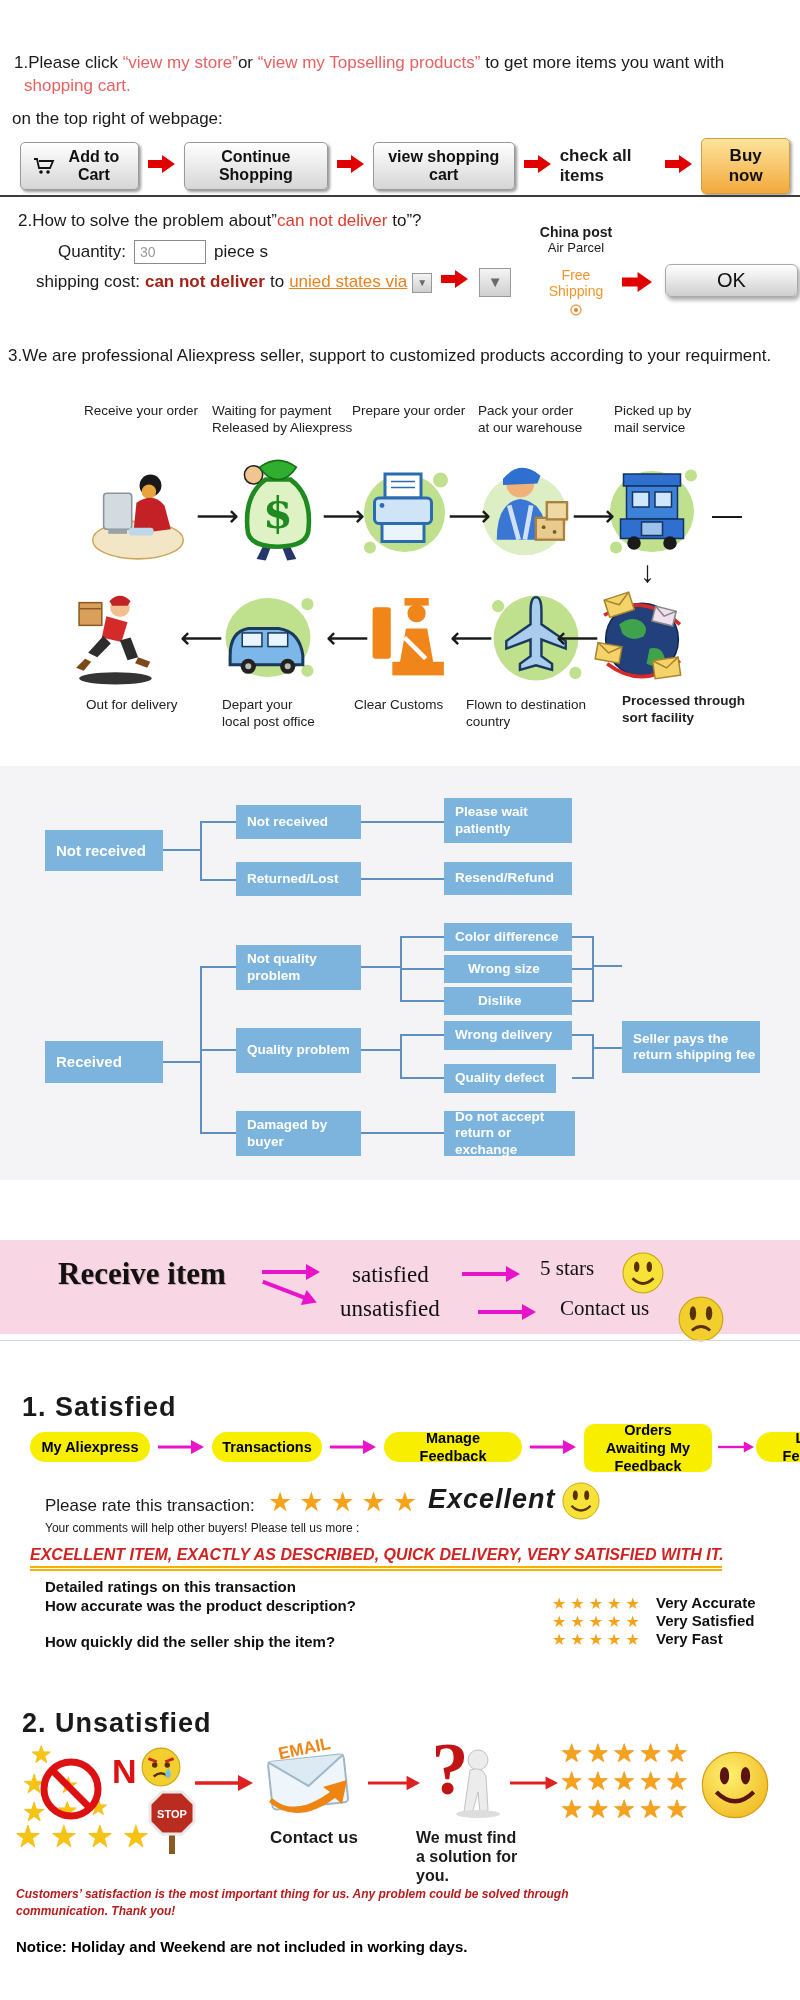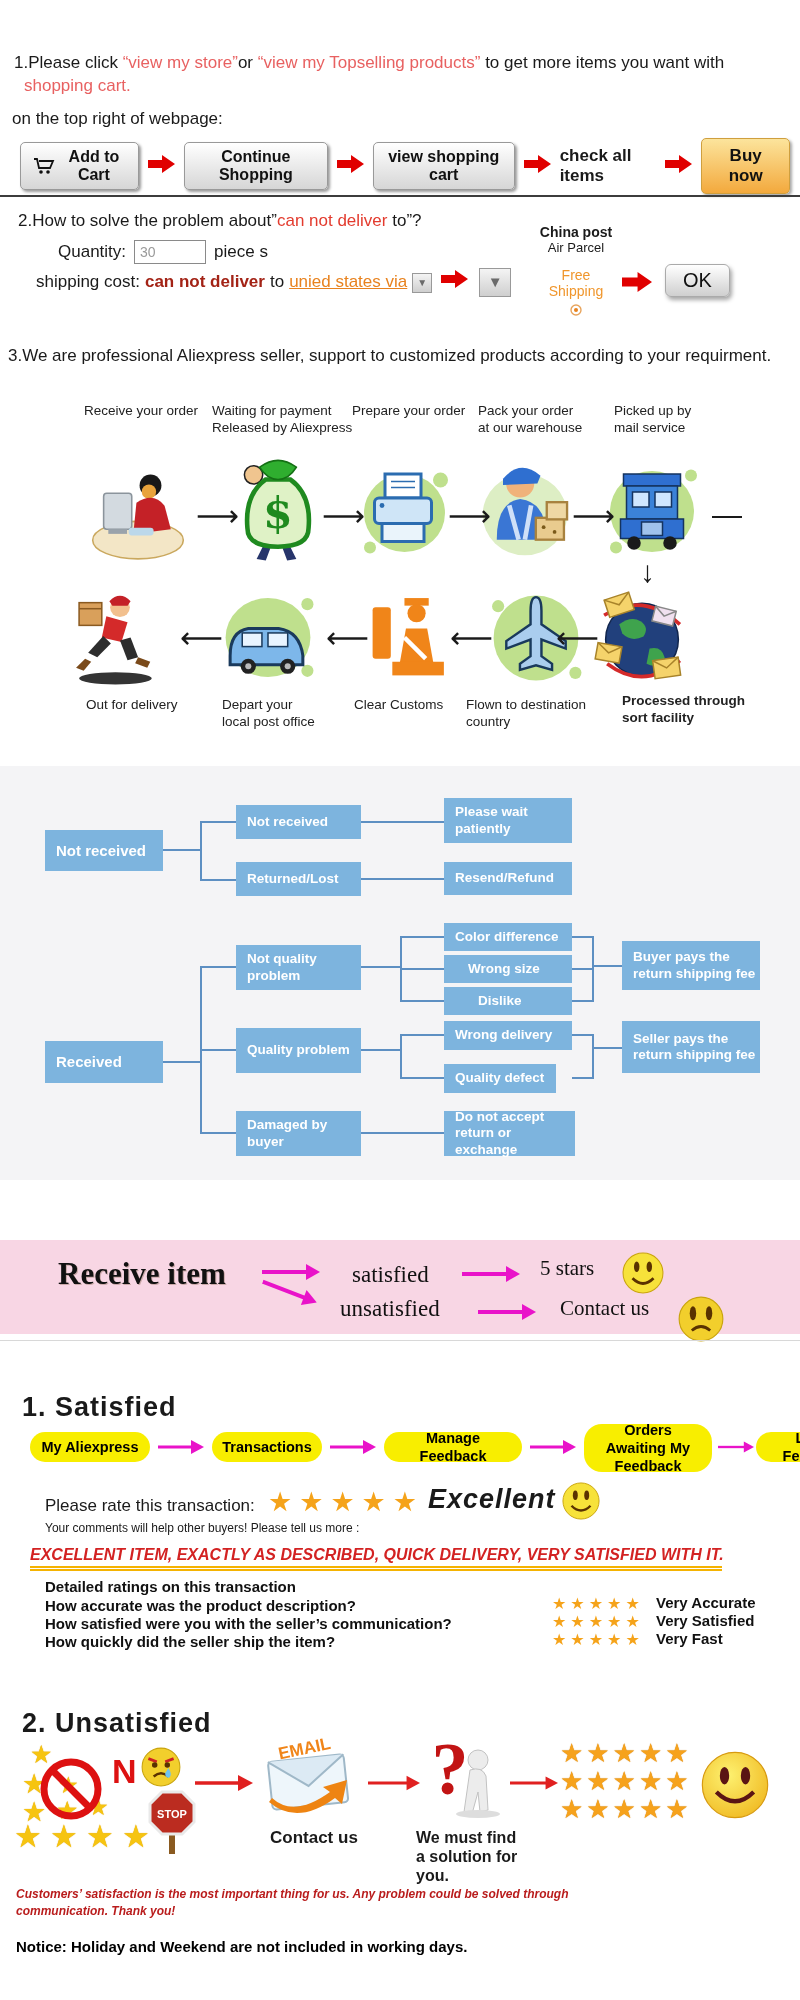--- a/index.html
+++ b/index.html
@@ -13,21 +13,21 @@
   
   .btn-gray{display:inline-flex;align-items:center;gap:7px;
     background:linear-gradient(#ffffff,#d6d6d6);border:1px solid #999;
     border-radius:5px;box-shadow:2px 2px 3px rgba(0,0,0,.4);
     font-weight:bold;font-size:16px;padding:5px 12px;color:#111;cursor:pointer;}
   .btn-buy{background:linear-gradient(#fce49c,#f3a93d);border:1px solid #cf9f3e;
     border-radius:5px;box-shadow:2px 2px 3px rgba(0,0,0,.35);
     font-weight:bold;font-size:17px;padding:7px 15px;color:#111;cursor:pointer;}
   .btn-ok{background:linear-gradient(#ffffff,#cfcfcf);border:1px solid #aaa;
     border-radius:6px;box-shadow:2px 3px 4px rgba(0,0,0,.35);
-    font-size:20px;padding:4px 17px;color:#111;cursor:pointer;}
+    font-size:20px;padding:4px 51px;color:#111;cursor:pointer;}
   .ddl{display:inline-flex;align-items:center;justify-content:center;
     background:linear-gradient(#f4f4f4,#cfcfcf);border:1px solid #999;color:#6b6b6b;cursor:pointer;}
   .divider{position:absolute;left:0;width:800px;background:#3c3c3c;height:2px;}
   
   .flow-label{font-size:13.5px;color:#222;line-height:1.25;text-align:left;}
   .blk-arrow{color:#1a1a1a;font-size:30px;font-weight:normal;}
   
   .fc-wrap{position:absolute;left:0;top:766px;width:800px;height:414px;background:#f4f4f6;}
   .fc-box{position:absolute;background:#7db4de;color:#fff;font-weight:bold;
     font-size:13.5px;line-height:1.2;display:flex;align-items:center;
@@ -338,21 +338,20 @@
     <div class="fc-box" style="left:444px;top:96px;width:128px;height:33px;">Resend/Refund</div>
     <div class="fc-box" style="left:45px;top:275px;width:118px;height:42px;font-size:15px;">Received</div>
     <div class="fc-box" style="left:236px;top:179px;width:125px;height:45px;">Not quality problem</div>
     <div class="fc-box" style="left:236px;top:262px;width:125px;height:45px;">Quality problem</div>
     <div class="fc-box" style="left:236px;top:345px;width:125px;height:45px;">Damaged by buyer</div>
     <div class="fc-box" style="left:444px;top:157px;width:128px;height:28px;">Color difference</div>
     <div class="fc-box" style="left:444px;top:189px;width:128px;height:28px;padding-left:24px;">Wrong size</div>
     <div class="fc-box" style="left:444px;top:221px;width:128px;height:28px;padding-left:34px;">Dislike</div>
     <div class="fc-box" style="left:444px;top:255px;width:128px;height:29px;">Wrong delivery</div>
     <div class="fc-box" style="left:444px;top:298px;width:112px;height:29px;">Quality defect</div>
-    <div class="fc-box" style="left:622px;top:175px;width:138px;height:49px;">Buyer pays the return shipping fee</div>
     <div class="fc-box" style="left:622px;top:255px;width:138px;height:52px;">Seller pays the return shipping fee</div>
     <div class="fc-box" style="left:444px;top:345px;width:131px;height:45px;">Do not accept return or exchange</div>
   </div>
 
   <div class="banner">
     <div class="abs" style="left:58px;top:16px;font-size:31px;font-weight:bold;text-shadow:1px 1px 0 #caa;">Receive item</div>
     <span class="abs" style="left:262px;top:24px;"><svg width="58" height="16" viewBox="0 0 58 16">
           <line x1="0" y1="8" x2="46" y2="8" stroke="#e913c9" stroke-width="4"></line>
           <polygon points="44,0 58,8 44,16" fill="#e913c9"></polygon>
         </svg></span>
@@ -402,21 +401,21 @@
   <div class="pill" style="left:212px;top:1432px;width:110px;height:30px;">Transactions</div>
   <span class="abs" style="left:330px;top:1439px;"><svg width="46" height="16" viewBox="0 0 46 16">
         <line x1="0" y1="8" x2="34" y2="8" stroke="#e913c9" stroke-width="3"></line>
         <polygon points="33,1 46,8 33,15" fill="#e913c9"></polygon>
       </svg></span>
   <div class="pill" style="left:384px;top:1432px;width:138px;height:30px;">Manage Feedback</div>
   <span class="abs" style="left:530px;top:1439px;"><svg width="46" height="16" viewBox="0 0 46 16">
         <line x1="0" y1="8" x2="34" y2="8" stroke="#e913c9" stroke-width="3"></line>
         <polygon points="33,1 46,8 33,15" fill="#e913c9"></polygon>
       </svg></span>
-  <div class="pill" style="left:584px;top:1424px;width:128px;height:48px;border-radius:18px;">Orders Awaiting My Feedback</div>
+  <div class="pill" style="left:584px;top:1424px;width:128px;height:48px;border-radius:10px;">Orders Awaiting My Feedback</div>
   <span class="abs" style="left:718px;top:1439px;"><svg width="36" height="16" viewBox="0 0 46 16">
         <line x1="0" y1="8" x2="34" y2="8" stroke="#e913c9" stroke-width="3"></line>
         <polygon points="33,1 46,8 33,15" fill="#e913c9"></polygon>
       </svg></span>
   <div class="pill" style="left:756px;top:1432px;width:120px;height:30px;">Leave Feedback</div>
 
   <div class="abs" style="left:45px;top:1496px;font-size:17px;">Please rate this transaction:</div>
   <div class="abs stars-big" style="left:268px;top:1486px;">★★★★★</div>
   <div class="abs" style="left:428px;top:1484px;font-size:27px;font-weight:bold;font-style:italic;letter-spacing:1px;">Excellent</div>
   <span class="abs" style="left:562px;top:1482px;">
@@ -427,21 +426,20 @@
         <path d="M10 25 q10 10 20 0" fill="none" stroke="#5a3200" stroke-width="2.6"></path>
       </svg>
   </span>
   <div class="abs" style="left:45px;top:1521px;font-size:12px;">Your comments will help other buyers! Please tell us more :</div>
 
   <div class="abs quote" style="left:30px;top:1546px;">EXCELLENT ITEM, EXACTLY AS DESCRIBED, QUICK DELIVERY, VERY SATISFIED WITH IT.</div>
   <div class="abs" style="left:30px;top:1566px;width:692px;height:0;border-bottom:5px double #f5b301;"></div>
 
   <div class="abs qline" style="left:45px;top:1578px;">Detailed ratings on this transaction</div>
   <div class="abs qline" style="left:45px;top:1597px;">How accurate was the product description?</div>
-  <div class="abs qline" style="left:45px;top:1615px;">How satisfied were you with the seller’s communication?</div>
   <div class="abs qline" style="left:45px;top:1633px;">How quickly did the seller ship the item?</div>
   <div class="abs stars-sm" style="left:552px;top:1594px;">★★★★★</div>
   <div class="abs stars-sm" style="left:552px;top:1612px;">★★★★★</div>
   <div class="abs stars-sm" style="left:552px;top:1630px;">★★★★★</div>
   <div class="abs ans" style="left:656px;top:1594px;">Very Accurate</div>
   <div class="abs ans" style="left:656px;top:1612px;">Very Satisfied</div>
   <div class="abs ans" style="left:656px;top:1630px;">Very Fast</div>
 
   <div class="abs" style="left:22px;top:1708px;font-size:27px;font-weight:bold;letter-spacing:1px;">2. Unsatisfied</div>
 

